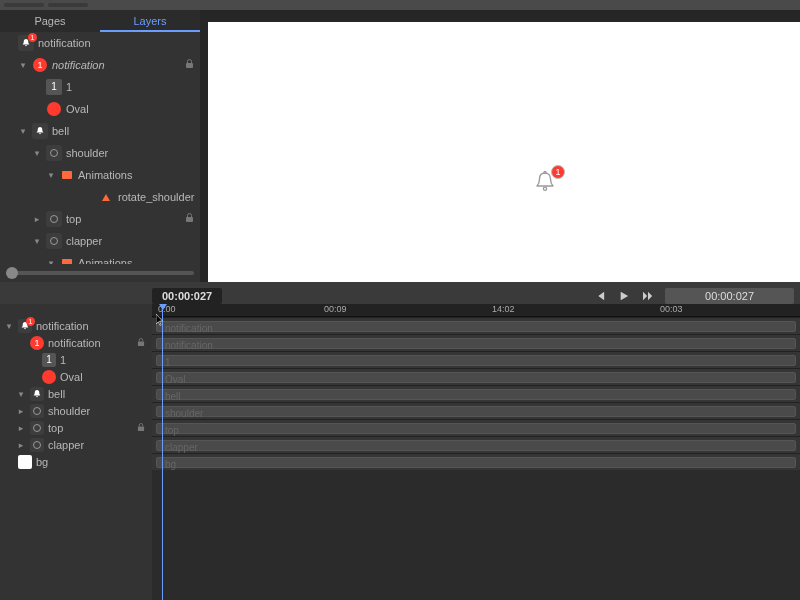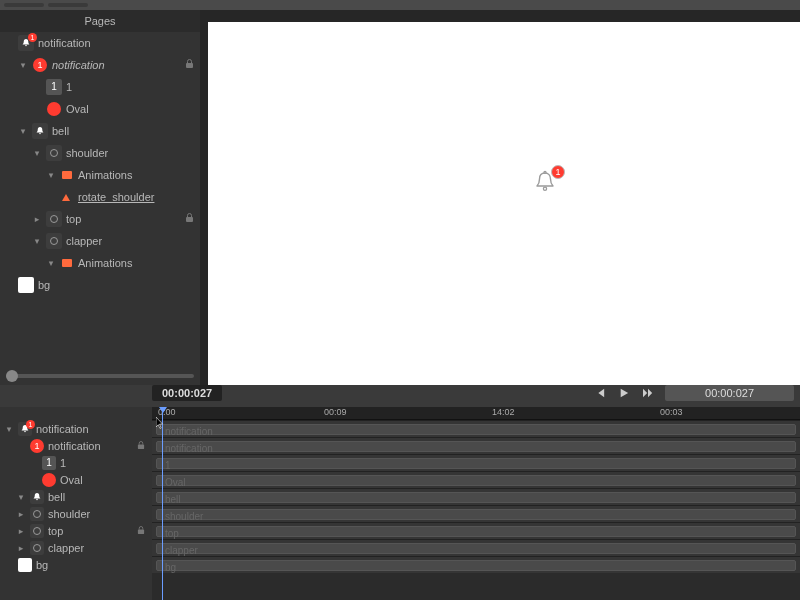--- a/index.html
+++ b/index.html
@@ -4,21 +4,21 @@
 <style>
   * { box-sizing: border-box; margin: 0; padding: 0; }
   html, body { width: 800px; height: 600px; overflow: hidden; font-family: -apple-system, "Helvetica Neue", Arial, sans-serif; font-size: 11px; color: #b8b8b8; background: #1e1e1e; }
   .app { display: flex; flex-direction: column; width: 100%; height: 100%; }
 
   
   .topbar { height: 10px; background: #4a4a4a; display: flex; align-items: center; padding: 0 4px; gap: 4px; }
   .topbar-segment { width: 40px; height: 4px; background: #3a3a3a; border-radius: 2px; }
 
   
-  .main-row { display: flex; height: 375px; }
+  .main-row { display: flex; height: 272px; }
   .sidebar { width: 200px; background: #333333; display: flex; flex-direction: column; }
   .sidebar-tabs { display: flex; height: 22px; background: #2b2b2b; }
   .sidebar-tab { flex: 1; text-align: center; line-height: 22px; cursor: pointer; }
   .sidebar-tab.active { color: #6b9dff; border-bottom: 2px solid #6b9dff; }
   .page-header { padding: 4px 6px; color: #999; background: #2b2b2b; }
   .layer-tree { flex: 1; overflow: auto; }
   .layer-row { display: flex; align-items: center; height: 22px; padding: 0 4px; gap: 4px; }
   .tw { width: 10px; display: inline-flex; justify-content: center; color: #888; font-size: 9px; }
   .thumb { width: 16px; height: 16px; border-radius: 2px; display: inline-flex; align-items: center; justify-content: center; flex-shrink: 0; }
   .thumb-bell { background: #3d3d3d; }
@@ -36,31 +36,31 @@
   .tri { width: 0; height: 0; border-left: 4px solid transparent; border-right: 4px solid transparent; border-bottom: 7px solid #ff6a3d; display: inline-block; }
   .layer-label { flex: 1; white-space: nowrap; overflow: hidden; }
   .italic { font-style: italic; }
   .lock { width: 14px; text-align: center; color: #777; }
   .filter { height: 20px; background: #2b2b2b; padding: 2px 6px; color: #888; }
   .slider-row { height: 18px; background: #333; display: flex; align-items: center; padding: 0 6px; }
   .slider-track { flex: 1; height: 4px; background: #555; border-radius: 2px; position: relative; }
   .slider-thumb { position: absolute; left: 0; top: -4px; width: 12px; height: 12px; background: #888; border-radius: 50%; }
 
   
-  .in0 { padding-left: 4px; } .in1 { padding-left: 18px; } .in2 { padding-left: 32px; } .in3 { padding-left: 46px; } .in4 { padding-left: 44px; text-decoration: underline; }
+  .in0 { padding-left: 4px; } .in1 { padding-left: 18px; } .in2 { padding-left: 32px; } .in3 { padding-left: 46px; } .in4 { padding-left: 84px; }
 
   
   .canvas-wrap { flex: 1; background: #262626; display: flex; align-items: stretch; }
   .canvas { flex: 1; background: #fff; margin: 12px 0 0 8px; position: relative; }
   .bell-obj { position: absolute; left: 325px; top: 148px; }
   .bell-obj svg { width: 24px; height: 24px; display: block; }
   .bell-badge { position: absolute; top: -5px; right: -8px; width: 14px; height: 14px; background: #ff3b30; border: 0.5px solid #bbb; border-radius: 50%; color: #fff; font-size: 9px; display: flex; align-items: center; justify-content: center; }
 
   
-  .transport { height: 22px; background: #3a3a3a; display: flex; align-items: flex-start; }
+  .transport { height: 22px; background: #3a3a3a; display: flex; align-items: flex-end; }
   .left-spacer { width: 152px; }
   .timecode-box { background: #222; padding: 2px 10px; border-radius: 2px; margin-right: auto; font-weight: 600; color: #ddd; }
   .transport-controls { display: flex; gap: 10px; align-items: center; margin-right: 6px; color: #ccc; }
   .tc-display { background: #555; padding: 2px 40px; border-radius: 2px; color: #ddd; }
   .ctrl-ico { width: 14px; height: 14px; cursor: pointer; display: inline-flex; align-items: center; justify-content: center; }
 
   
   .timeline { flex: 1; display: flex; background: #2b2b2b; min-height: 0; }
   .tl-left { width: 152px; background: #333; overflow: hidden; }
   .tl-row { display: flex; align-items: center; height: 17px; padding: 0 4px; gap: 4px; }
@@ -84,20 +84,21 @@
   <div class="topbar">
     <div class="topbar-segment"></div>
     <div class="topbar-segment"></div>
   </div>
 
   <div class="main-row">
 
     <div class="sidebar">
       <div class="sidebar-tabs">
         <div class="sidebar-tab">Pages</div>
+        <div class="sidebar-tab active">Layers</div>
       </div>
       <div class="layer-tree" id="layer-tree">
           <div class="layer-row in0">
             <span class="tw"></span>
             <span class="thumb thumb-bell" style="position: relative;">
               <svg viewBox="0 0 24 24">
                 <path d="M12 4C9 4 7.5 6 7.5 9c0 3-1 4.5-2.5 6h14c-1.5-1.5-2.5-3-2.5-6 0-3-1.5-5-4.5-5z" fill="#fff"></path>
                 <circle cx="12" cy="17" r="1.5" fill="#fff"></circle>
               </svg>
               <span style="position:absolute;top:-2px;right:-3px;width:9px;height:9px;background:#ff3b30;border-radius:50%;color:#fff;font-size:7px;line-height:9px;text-align:center">1</span>

